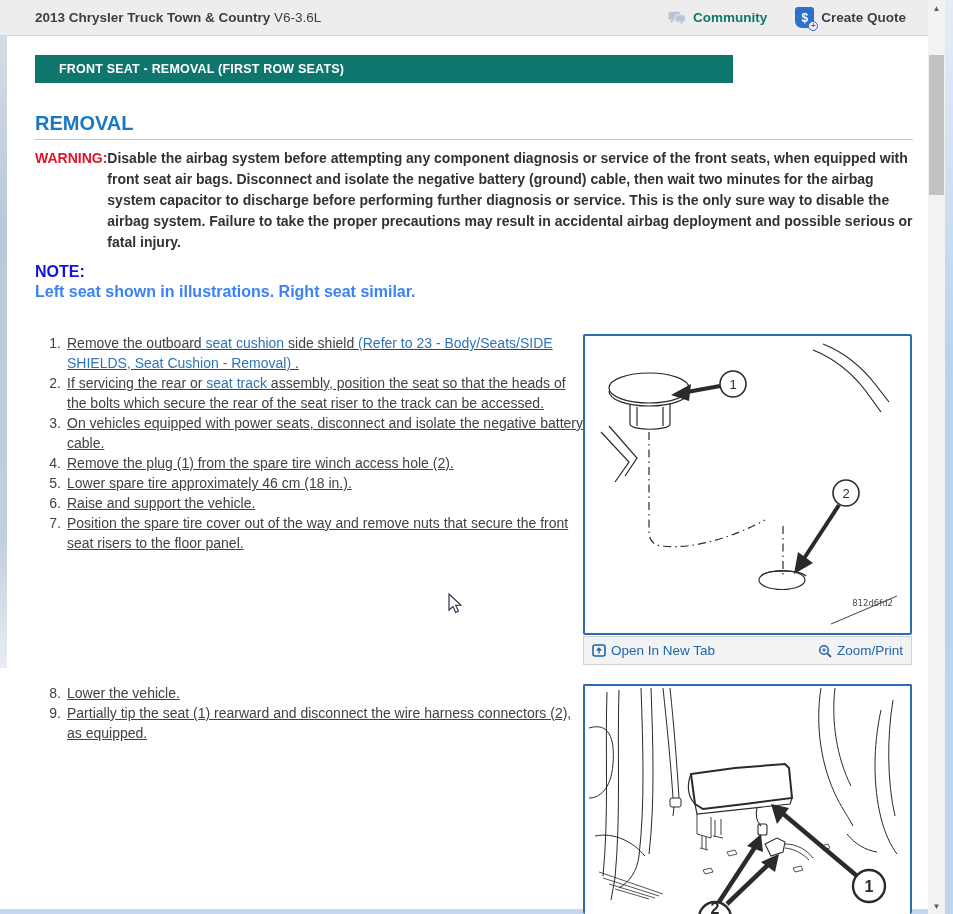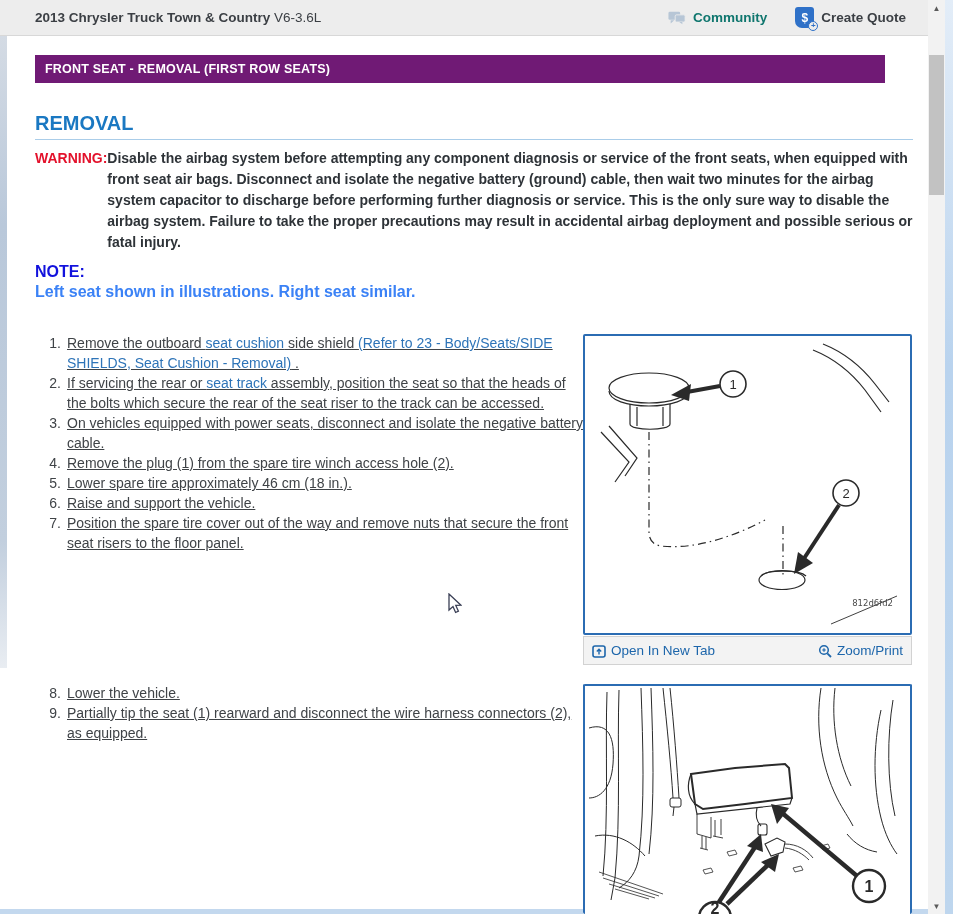--- a/index.html
+++ b/index.html
@@ -32,23 +32,23 @@
                text-align:center; font-weight:bold; }
 
   
   .scrollbar { position:absolute; left:928px; top:0; width:17px; height:914px; background:#f2f2f2; }
   .sb-arrow { position:absolute; left:0; width:17px; height:16px; display:flex; align-items:center;
               justify-content:center; font-size:8px; color:#5a5a5a; background:#f2f2f2; }
   .sb-up { top:0; } .sb-down { bottom:0; }
   .sb-thumb { position:absolute; left:1px; top:55px; width:15px; height:140px; background:#c2c2c2; }
 
   
-  .banner { position:absolute; left:35px; top:55px; width:850px; height:28px; background:#701a75;
+  .banner { position:absolute; left:35px; top:55px; width:698px; height:28px; background:#0f766e;
             color:#ffffff; font-size:12.5px; font-weight:bold; display:flex; align-items:center;
-            padding-left:10px; letter-spacing:.2px; }
+            padding-left:24px; letter-spacing:.2px; }
   .removal-h { position:absolute; left:35px; top:112px; font-size:20px; font-weight:bold; color:#1a78c2; }
   .removal-rule { position:absolute; left:35px; top:139px; width:878px; border-top:1px solid #aacde9; }
 
   .warning { position:absolute; left:35px; top:148px; width:878px; display:flex; font-size:14px;
              font-weight:bold; line-height:21px; }
   .warning-label { color:#e3112b; flex:0 0 65px; }
   .warning-text { color:#2e3338; }
 
   .note { position:absolute; left:35px; top:262px; width:560px; font-size:16px; font-weight:bold; line-height:20px; }
   .note-label { color:#1212dd; }
@@ -63,21 +63,21 @@
   .link { color:#2e74b8; text-decoration:none; cursor:pointer; }
 
   
   .fig-panel { position:absolute; left:583px; width:329px; background:#fff; }
   .fig1 { top:334px; }
   .fig-box { border:2px solid #2b6cb3; border-radius:2px; background:#fff; }
   .fig1 .fig-box { width:329px; height:301px; }
   .fig-footer { width:329px; height:29px; margin-top:1px; background:#f3f3f3; border:1px solid #d2d2d2;
                 display:flex; align-items:center; justify-content:space-between; padding:0 8px;
                 font-size:13.5px; color:#1d66ab; }
-  .fig-footer .fbtn { display:flex; align-items:flex-end; gap:5px; cursor:pointer; }
+  .fig-footer .fbtn { display:flex; align-items:center; gap:5px; cursor:pointer; }
   .fig2 { top:684px; }
   .fig2 .fig-box { width:329px; height:230px; border-bottom:none; overflow:hidden; }
 
   svg text.fig-label { font-family:"DejaVu Sans",sans-serif; }
   .cursor { position:absolute; left:447px; top:593px; width:15px; height:22px; }
 </style>
 </head>
 <body>
 
 <div class="stage">

